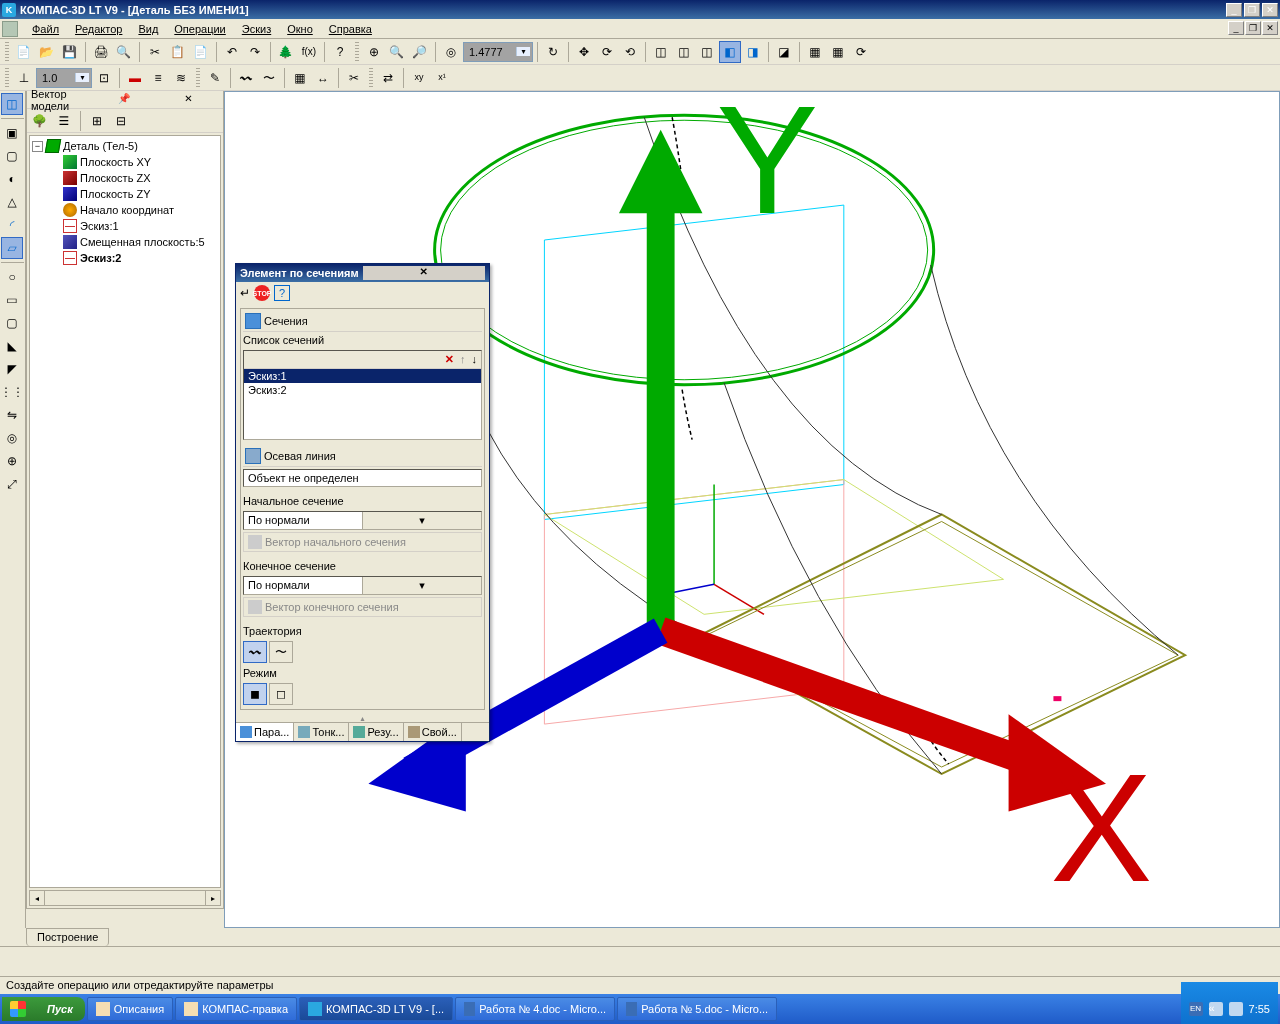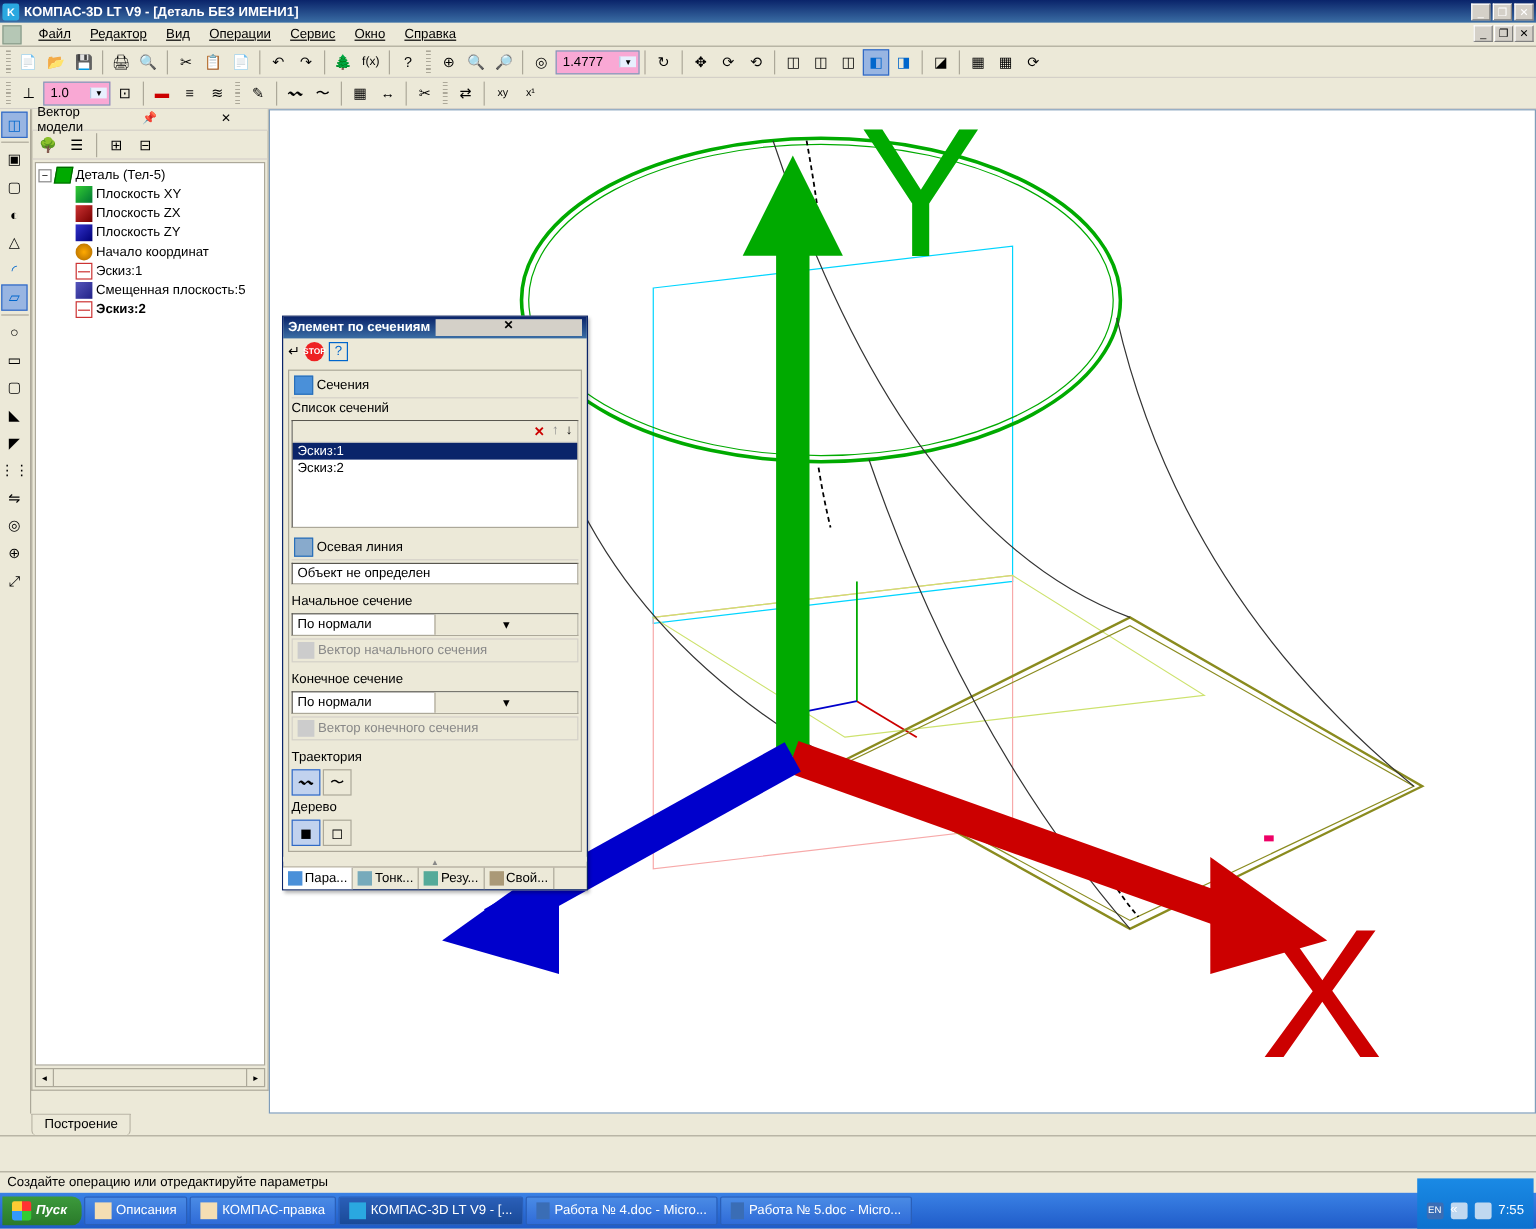--- a/index.html
+++ b/index.html
@@ -19,21 +19,21 @@
   .menubar span.menu { padding: 2px 8px; cursor: default; }
   .menubar span.menu u { text-decoration: underline; }
   .menubar .mdi-btns { position:absolute; right:2px; top:2px; display:flex; gap:1px;}
   
   
   .toolbar-row { background: #ece9d8; height: 26px; display: flex; align-items: center; border-bottom: 1px solid #d4d0c8; padding: 0 2px; gap: 1px; }
   .tb-grip { width: 4px; height: 20px; background: repeating-linear-gradient(180deg,#aca899 0 1px, transparent 1px 3px); margin: 0 3px; }
   .tb-btn { width: 22px; height: 22px; border: 1px solid transparent; display: inline-flex; align-items: center; justify-content: center; position:relative; }
   .tb-btn.pressed { border: 1px solid #316ac5; background: #98b5e2; }
   .tb-sep { width: 1px; height: 20px; background: #aca899; margin: 0 3px; }
-  .tb-combo { height: 20px; border: 1px solid #7f9db9; background: #f9a8d4; display: inline-flex; align-items: center; padding: 0 2px; }
+  .tb-combo { height: 20px; border: 1px solid #7f9db9; background: #a3a3a3; display: inline-flex; align-items: center; padding: 0 2px; }
   .tb-combo .arrow { width: 14px; text-align: center; color: #000; font-size: 8px; background:#e8f0fe; border-left:1px solid #b5cae1; }
   
   
   .vtoolbar { position: absolute; left: 0; top: 91px; width: 26px; bottom: 96px; background: #ece9d8; border-right: 1px solid #aca899; display: flex; flex-direction: column; padding: 2px 1px; gap: 1px; }
   .vtb-btn { width: 22px; height: 22px; border: 1px solid transparent; display:flex; align-items:center; justify-content:center; }
   .vtb-btn.active { border: 1px solid #316ac5; background: #98b5e2; }
   .vtb-sep { height: 1px; background: #aca899; margin: 2px 0; }
   
   
   .tree-panel { position: absolute; left: 26px; top: 91px; width: 198px; height: 818px; background: #ece9d8; border: 1px solid #aca899; border-top:none; display: flex; flex-direction: column; }
@@ -93,21 +93,21 @@
   .prop-resize { height:4px; background:#ece9d8; text-align:center; font-size:8px; color:#888; }
   
   
   .bottom-tabs { position:absolute; left:26px; bottom:78px; height:18px; display:flex; }
   .bottom-tab { background:#ece9d8; border:1px solid #aca899; border-bottom:none; padding:2px 10px; border-radius: 0 0 4px 4px; }
   .status { position: absolute; left: 0; right: 0; bottom: 30px; height: 18px; background: #ece9d8; border-top: 1px solid #aca899; padding: 2px 6px; }
   .status2 { position: absolute; left: 0; right: 0; bottom: 48px; height: 30px; background: #ece9d8; border-top: 1px solid #aca899; }
   
   
   .taskbar { position: absolute; left: 0; right: 0; bottom: 0; height: 30px; background: linear-gradient(#3a81e5,#1f5bc8); display: flex; align-items: center; padding: 0 2px; gap: 2px; }
-  .start-btn { background: linear-gradient(#3c9a3c,#2a7a2a); color: #fff; font-weight: bold; padding: 4px 12px 4px 8px; border-radius: 0 8px 8px 0; display: flex; align-items: center; gap: 4px; font-style: italic; }
+  .start-btn { background: linear-gradient(#3c9a3c,#2a7a2a); color: #fff; font-weight: bold; padding: 4px 12px 4px 8px; border-radius: 0 8px 8px 0; display: flex; align-items: center; gap: 21px; font-style: italic; }
   .task-btn { background: linear-gradient(#4a8be5,#2f6bd8); color: #fff; padding: 4px 8px; border: 1px solid #2a5fb8; border-radius: 2px; display: flex; align-items: center; gap: 4px; max-width: 160px; white-space:nowrap; overflow:hidden; height:24px; }
   .task-btn.active { background: linear-gradient(#2a5fb8,#1a4a98); }
   .task-btn .ticon { width:14px; height:14px; background:#f5deb3; display:inline-block; }
   .tray { margin-left: auto; background: linear-gradient(#1a8ae5,#0a6ac8); padding: 20px 8px; color: #fff; display:flex; gap:6px; align-items:center; }
   .tray .clock { font-size: 11px; }
   .tray .ticon { width:14px; height:14px; background:#c0d8f0; border-radius:2px; }
   
   
   .glyph { font-size: 12px; line-height: 1; }
   
@@ -126,21 +126,21 @@
     <div class="win-btn close">✕</div>
   </div>
 </div>
 
 <div class="menubar">
   <div class="mdi-icon"></div>
   <span class="menu"><u>Файл</u></span>
   <span class="menu"><u>Редактор</u></span>
   <span class="menu"><u>Вид</u></span>
   <span class="menu"><u>Операции</u></span>
-  <span class="menu"><u>Сервис</u></span>
+  <span class="menu"><u>Эскиз</u></span>
   <span class="menu"><u>Окно</u></span>
   <span class="menu"><u>Справка</u></span>
   <div class="mdi-btns">
     <div class="win-btn">_</div>
     <div class="win-btn">❐</div>
     <div class="win-btn">✕</div>
   </div>
 </div>
 
 <div class="toolbar-row">
@@ -536,21 +536,21 @@
 
     <div class="prop-label" style="margin-top:6px">Траектория</div>
     <div class="prop-btn-row">
       <div class="prop-icon-btn active">
           <span class="glyph">〰</span>
         </div>
       <div class="prop-icon-btn">
           <span class="glyph">〜</span>
         </div>
     </div>
-    <div class="prop-label">Дерево</div>
+    <div class="prop-label">Режим</div>
     <div class="prop-btn-row">
       <div class="prop-icon-btn active">
           <span class="glyph">◼</span>
         </div>
       <div class="prop-icon-btn">
           <span class="glyph">◻</span>
         </div>
     </div>
   </div>
   <div class="prop-resize">▴</div>

